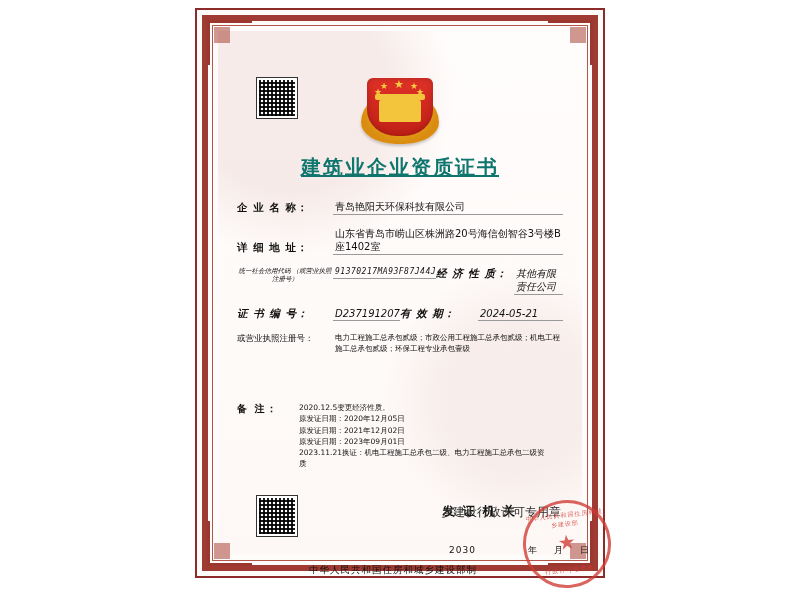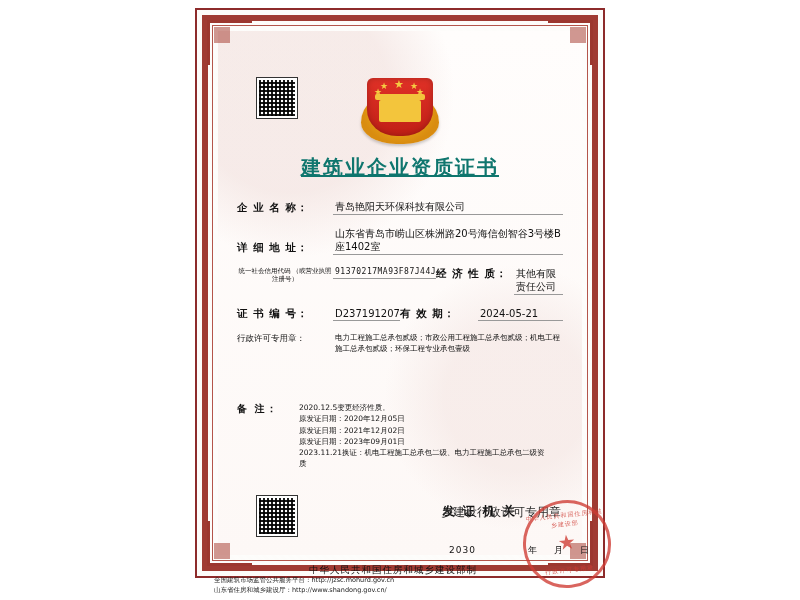--- a/index.html
+++ b/index.html
@@ -236,20 +236,21 @@
   }
   .val.code {
     font-family: "DejaVu Sans Mono", monospace;
     font-size: 8px;
     letter-spacing: .5px;
   }
   .row2col {
     display: flex;
     align-items: flex-start;
     margin-bottom: 12px;
+    font-style: italic;
   }
   .half {
     display: flex;
     align-items: flex-start;
     flex: 1 1 50%;
   }
   .half .lbl { width: 96px; flex: 0 0 96px; }
   .half.right .lbl { width: 78px; flex: 0 0 78px; }
   .underline {
     border-bottom: 1px solid #999;
@@ -459,21 +460,21 @@
             <div class="lbl">证 书 编 号：</div>
             <div class="val underline">D237191207</div>
           </div>
           <div class="half right">
             <div class="lbl">有 效 期：</div>
             <div class="val underline">2024-05-21</div>
           </div>
         </div>
 
         <div class="qual">
-          <div class="lbl">行政许可专用章：</div>
+          <div class="lbl">或营业执照注册号：</div>
           <div class="val">电力工程施工总承包贰级；市政公用工程施工总承包贰级；机电工程施工总承包贰级；环保工程专业承包壹级</div>
         </div>
 
       </div>
 
       <div class="remark">
         <div class="lbl">备 注：</div>
         <div class="val" style="white-space: pre-line;">2020.12.5变更经济性质。
 原发证日期：2020年12月05日
 原发证日期：2021年12月02日
@@ -494,18 +495,14 @@
 
       <div class="date-line">
         <span class="y">2030</span><span class="m">年</span><span class="m">月</span><span>日</span>
       </div>
 
       <div class="footer-org">中华人民共和国住房和城乡建设部制</div>
 
     </div>
   </div>
 
-  <div class="page-footer">
-    <div>全国建筑市场监管公共服务平台：http://jzsc.mohurd.gov.cn</div>
-    <div>山东省住房和城乡建设厅：http://www.shandong.gov.cn/</div>
-  </div>
 
 </div>
 
 </body></html>

